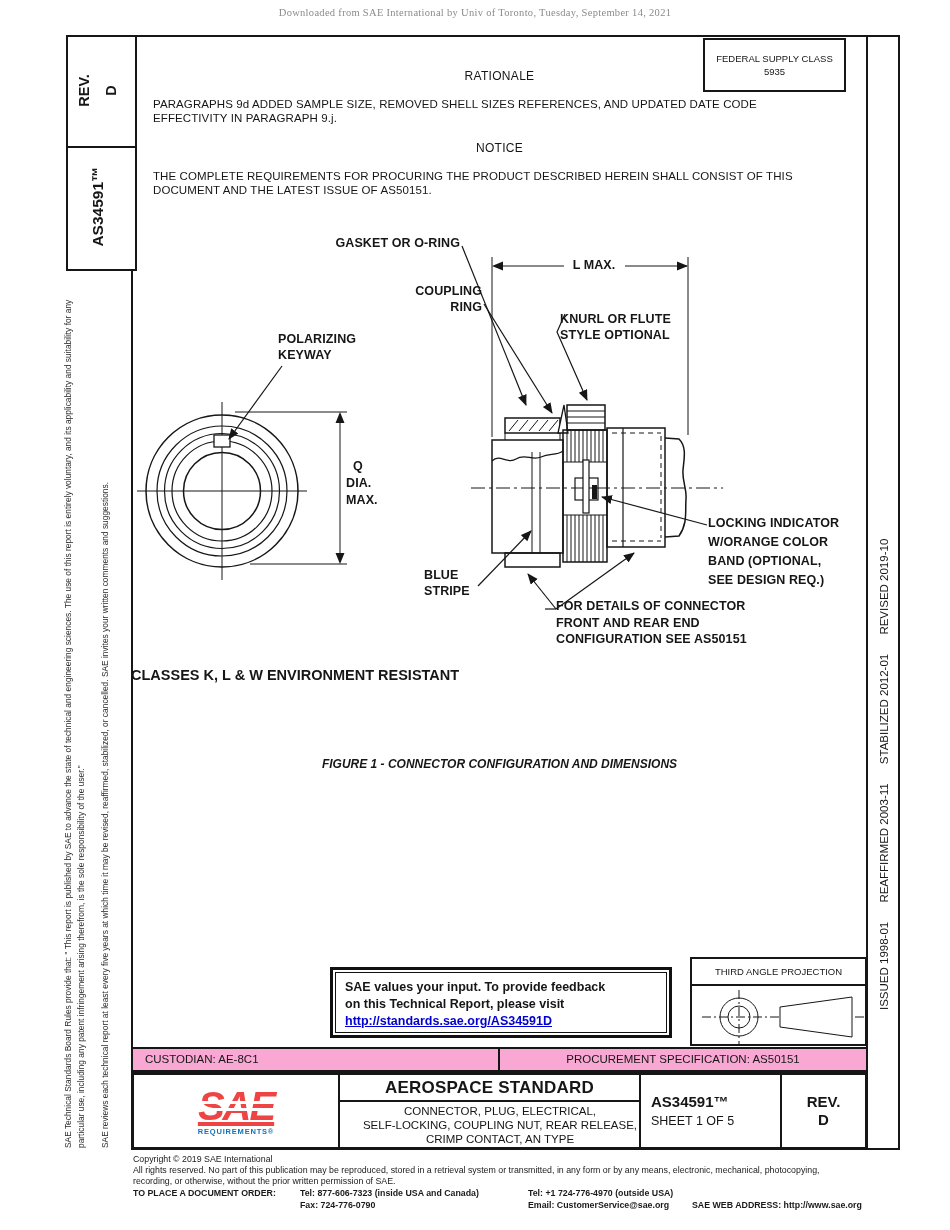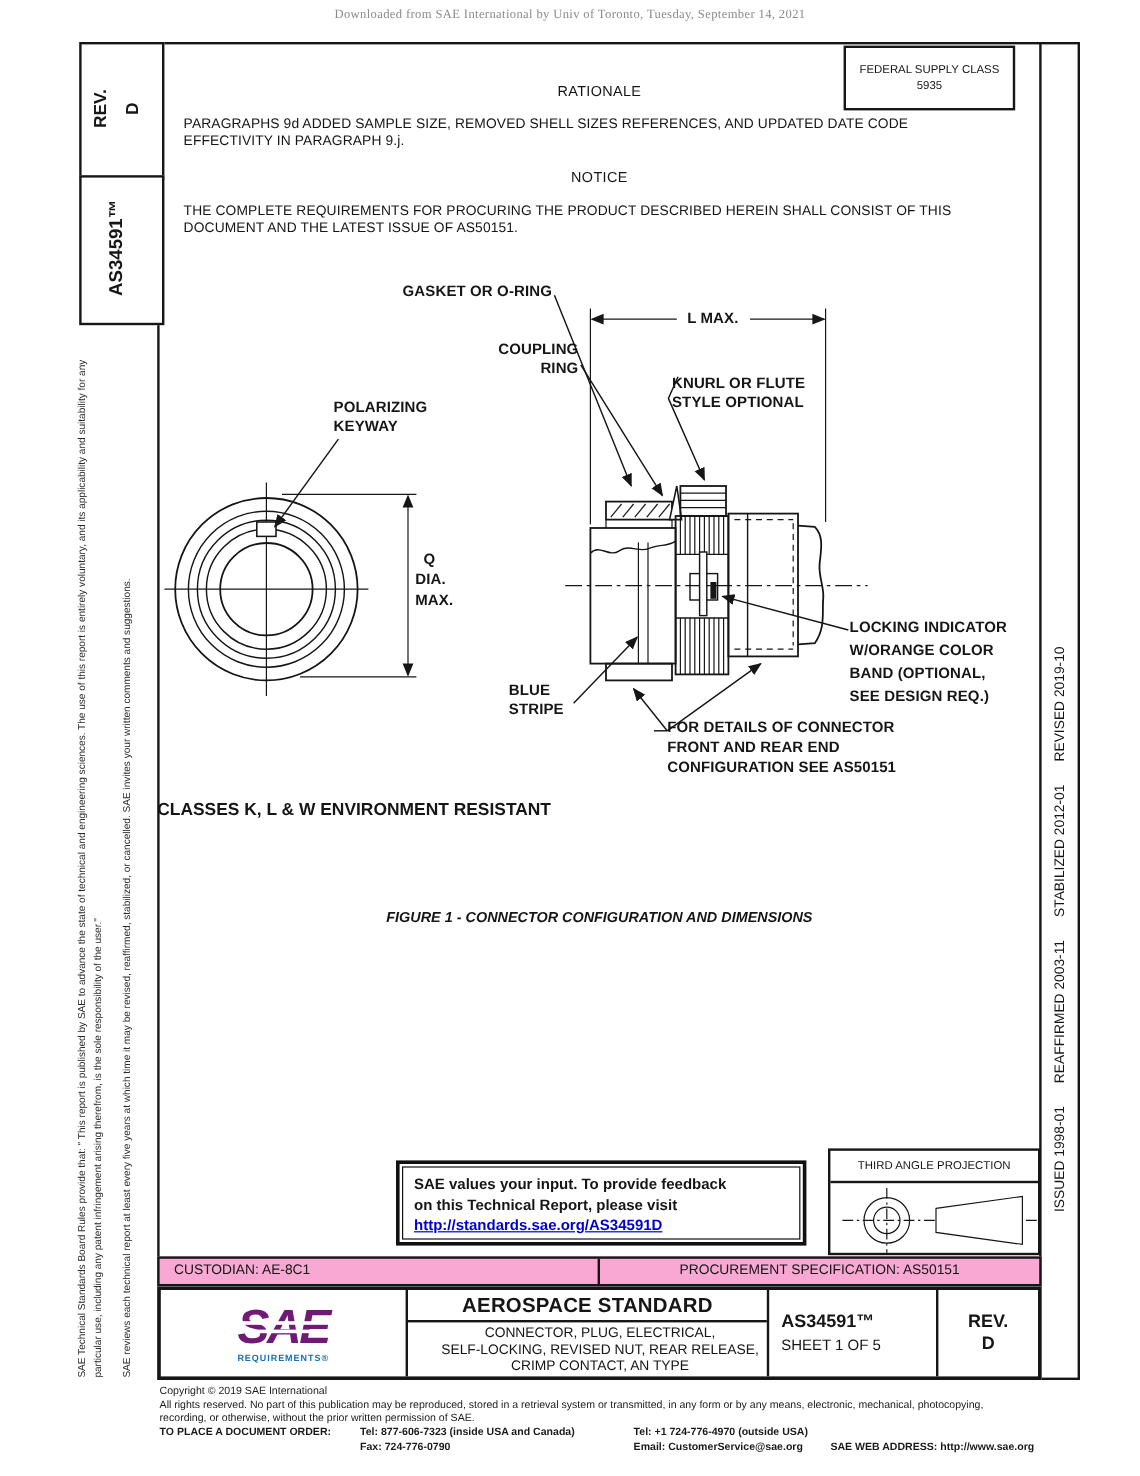--- a/index.html
+++ b/index.html
@@ -45,21 +45,21 @@
   .logo-cell{width:206px;display:flex;flex-direction:column;align-items:center;justify-content:center;}
   .title-cell{width:301px;display:flex;flex-direction:column;}
   .doc-cell{width:141px;display:flex;flex-direction:column;justify-content:center;padding-left:10px;}
   .rev-cell{flex:1;border-right:none;display:flex;flex-direction:column;align-items:center;justify-content:center;
             font-weight:bold;font-size:15px;line-height:18px;}
   .aero{height:25px;border-bottom:2px solid #161616;text-align:center;font-weight:bold;font-size:17px;line-height:25px;letter-spacing:.2px;}
   .subt{text-align:center;font-size:11.5px;line-height:14px;padding-top:2px;padding-left:21px;}
   .docnum{font-weight:bold;font-size:15px;line-height:20px;}
   .sheet{font-size:12.5px;line-height:18px;}
   .logo{position:relative;font-weight:bold;font-style:italic;font-size:40px;line-height:40px;
-        color:#701a75;letter-spacing:-2px;}
+        color:#ef4444;letter-spacing:-2px;text-decoration:underline;}
   .logo .stripe{position:absolute;left:-2px;right:-2px;height:2.5px;background:#fff;}
   .logo-sub{font-weight:bold;font-size:7.5px;letter-spacing:.8px;color:#1272b8;margin-top:1px;}
   .foot{font-size:8.8px;color:#1a1a1a;white-space:nowrap;}
   .foot.b{font-weight:bold;}
   svg{display:block;}
 </style>
 </head>
 <body>
 
 <div id="page">
@@ -277,21 +277,21 @@
         <span>SAE</span>
         <div class="stripe" style="top:15px;"></div>
         <div class="stripe" style="top:22px;"></div>
       </div>
       <div class="logo-sub">REQUIREMENTS®</div>
     </div>
     <div class="cell title-cell">
       <div class="aero">AEROSPACE STANDARD</div>
       <div class="subt">
         <div>CONNECTOR, PLUG, ELECTRICAL,</div>
-        <div>SELF-LOCKING, REVISED NUT, REAR RELEASE,</div>
+        <div>SELF-LOCKING, COUPLING NUT, REAR RELEASE,</div>
         <div>CRIMP CONTACT, AN TYPE</div>
       </div>
     </div>
     <div class="cell doc-cell">
       <div class="docnum">AS34591™</div>
       <div class="sheet">SHEET 1 OF 5</div>
     </div>
     <div class="cell rev-cell">
       <div>REV.</div>
       <div>D</div>

